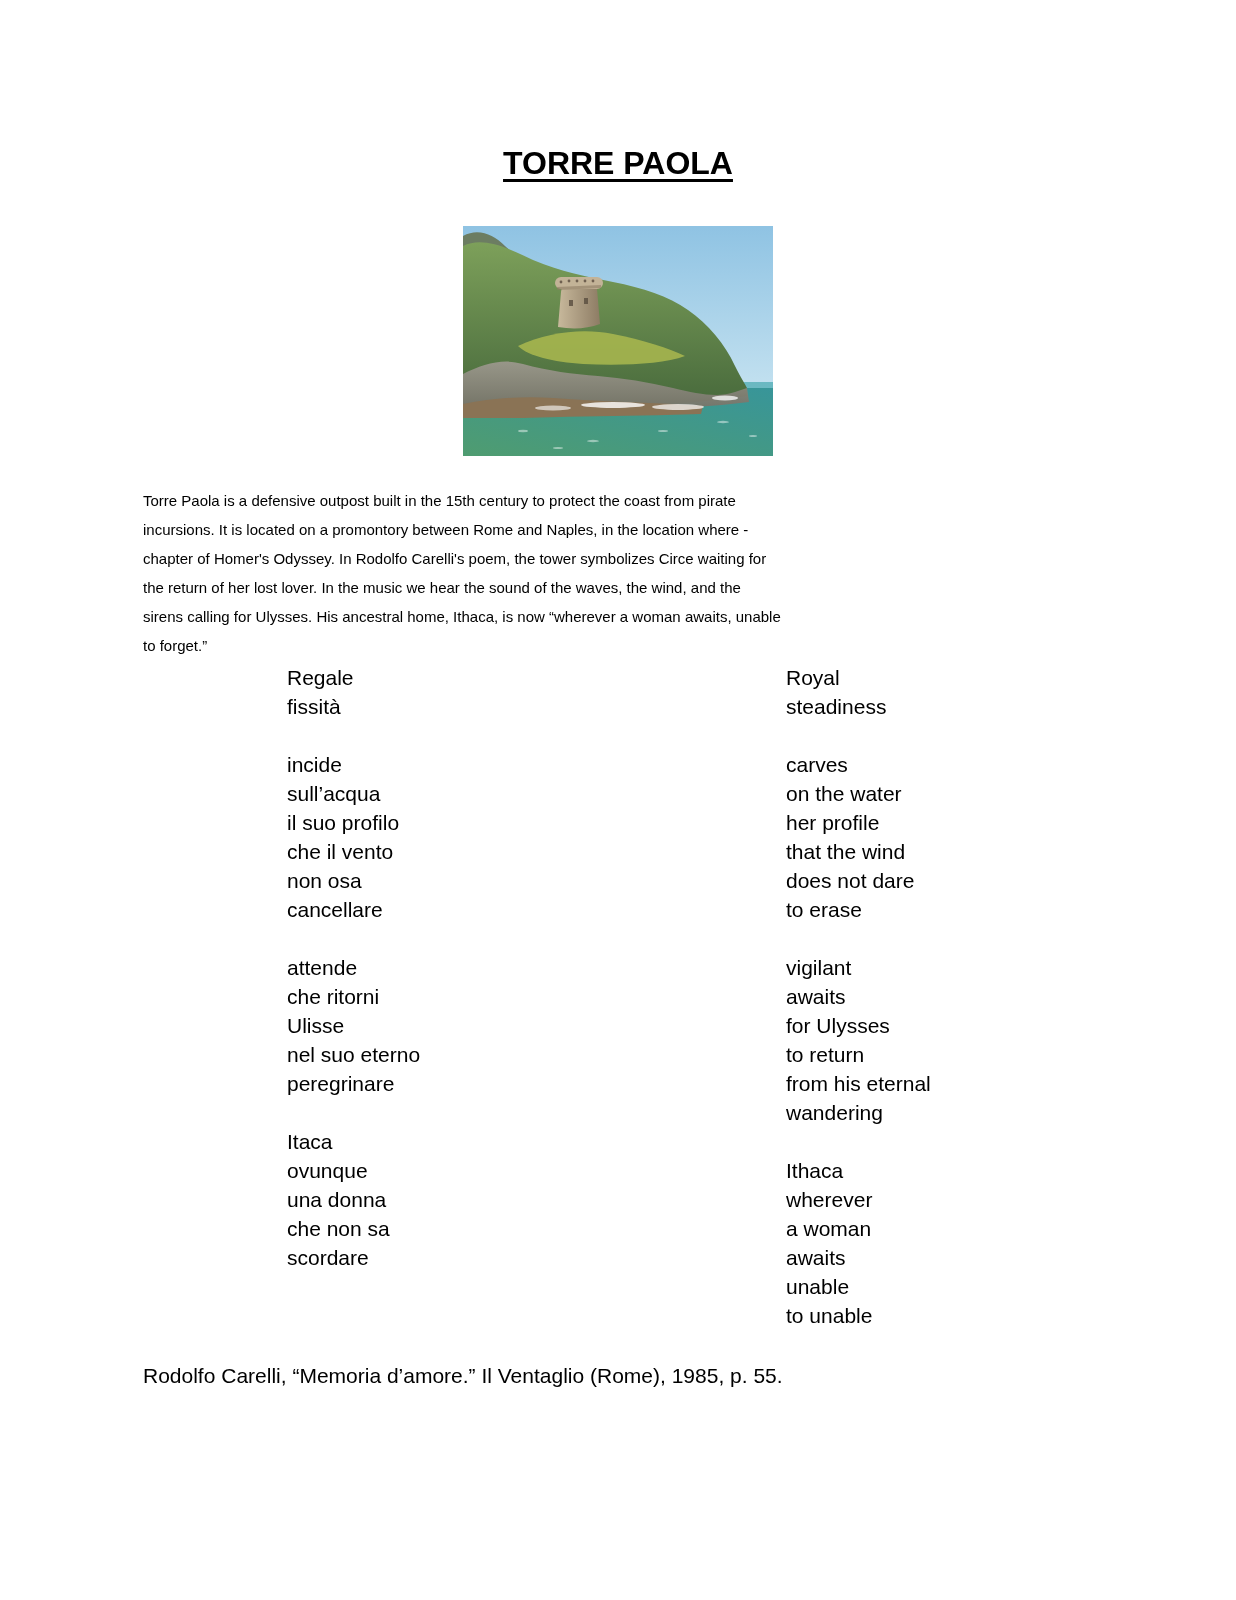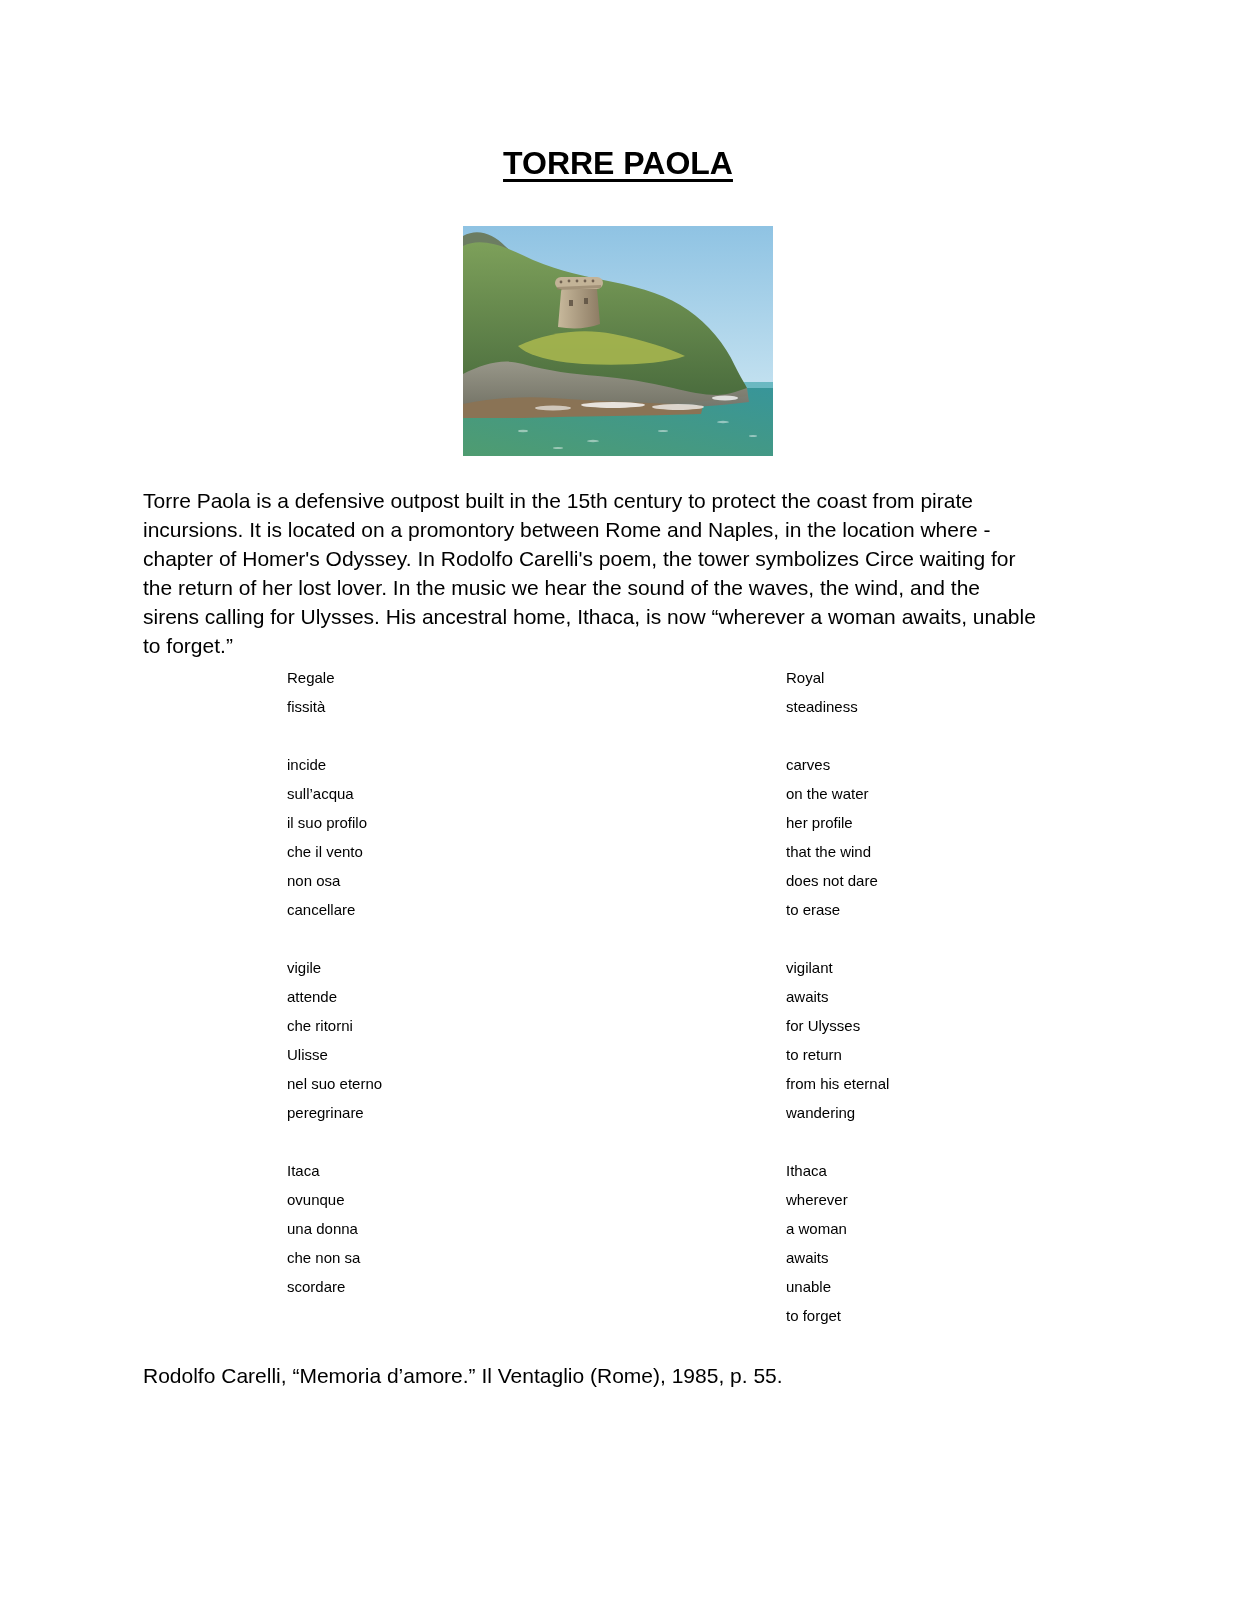--- a/index.html
+++ b/index.html
@@ -27,27 +27,27 @@
   }
   .photo-wrap {
     width:310px;
     height:230px;
     margin:44px auto 0 auto;
   }
   .photo-wrap svg { display:block; }
   .intro {
     margin:30px 0 0 143px;
     width:965px;
-    font-size:21px;
+    font-size:15px;
     line-height:29px;
   }
   .poem {
     display:flex;
     margin:3px 0 0 287px;
-    font-size:15px;
+    font-size:21px;
     line-height:29px;
   }
   .poem-col.italian { width:499px; flex:0 0 499px; }
   .poem .stanza:not(:last-child) { margin-bottom:29px; }
   .citation {
     margin:31px 0 16px 143px;
     font-size:21px;
     line-height:29px;
   }
 </style>
@@ -156,21 +156,20 @@
         </div>
         <div class="stanza">
           <div class="line">incide</div>
           <div class="line">sull’acqua</div>
           <div class="line">il suo profilo</div>
           <div class="line">che il vento</div>
           <div class="line">non osa</div>
           <div class="line">cancellare</div>
         </div>
         <div class="stanza">
-          <div class="line">vigile</div>
           <div class="line">attende</div>
           <div class="line">che ritorni</div>
           <div class="line">Ulisse</div>
           <div class="line">nel suo eterno</div>
           <div class="line">peregrinare</div>
         </div>
         <div class="stanza">
           <div class="line">Itaca</div>
           <div class="line">ovunque</div>
           <div class="line">una donna</div>
@@ -198,20 +197,20 @@
           <div class="line">to return</div>
           <div class="line">from his eternal</div>
           <div class="line">wandering</div>
         </div>
         <div class="stanza">
           <div class="line">Ithaca</div>
           <div class="line">wherever</div>
           <div class="line">a woman</div>
           <div class="line">awaits</div>
           <div class="line">unable</div>
-          <div class="line">to forget</div>
+          <div class="line">to unable</div>
         </div>
       </div>
   </div>
 
   <div class="citation">Rodolfo Carelli, “Memoria d’amore.” Il Ventaglio (Rome), 1985, p. 55.</div>
 
 </div>
 
 </body></html>

